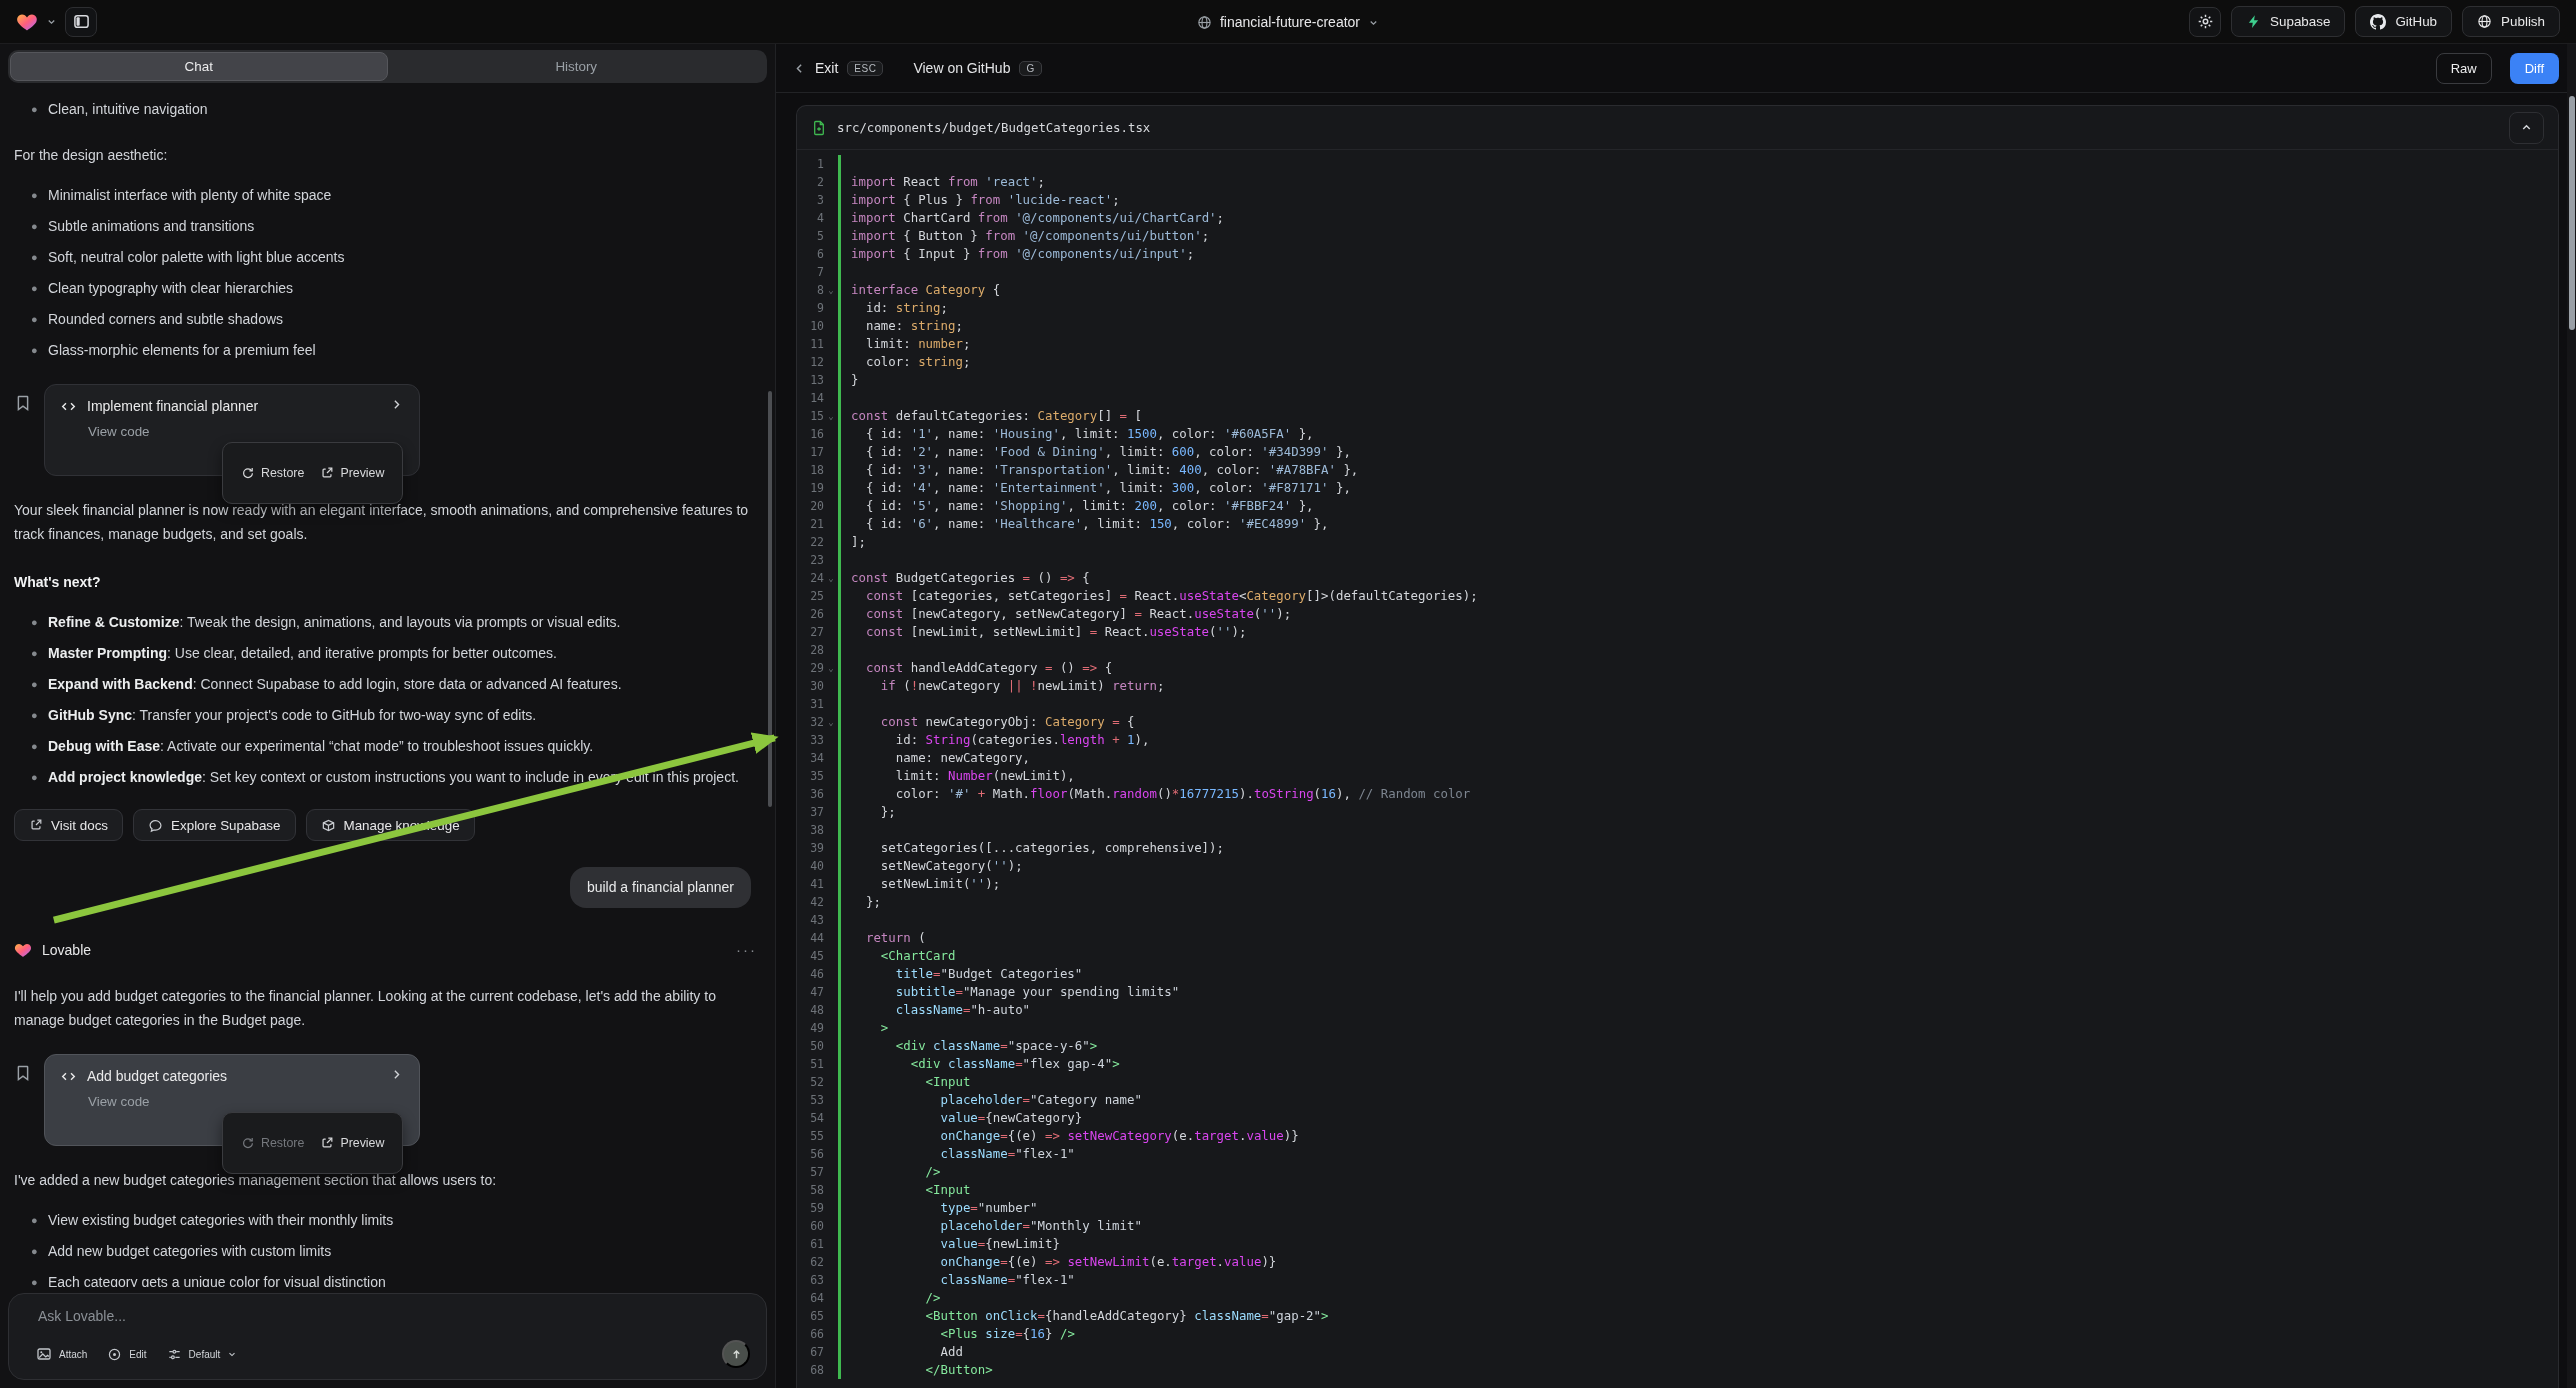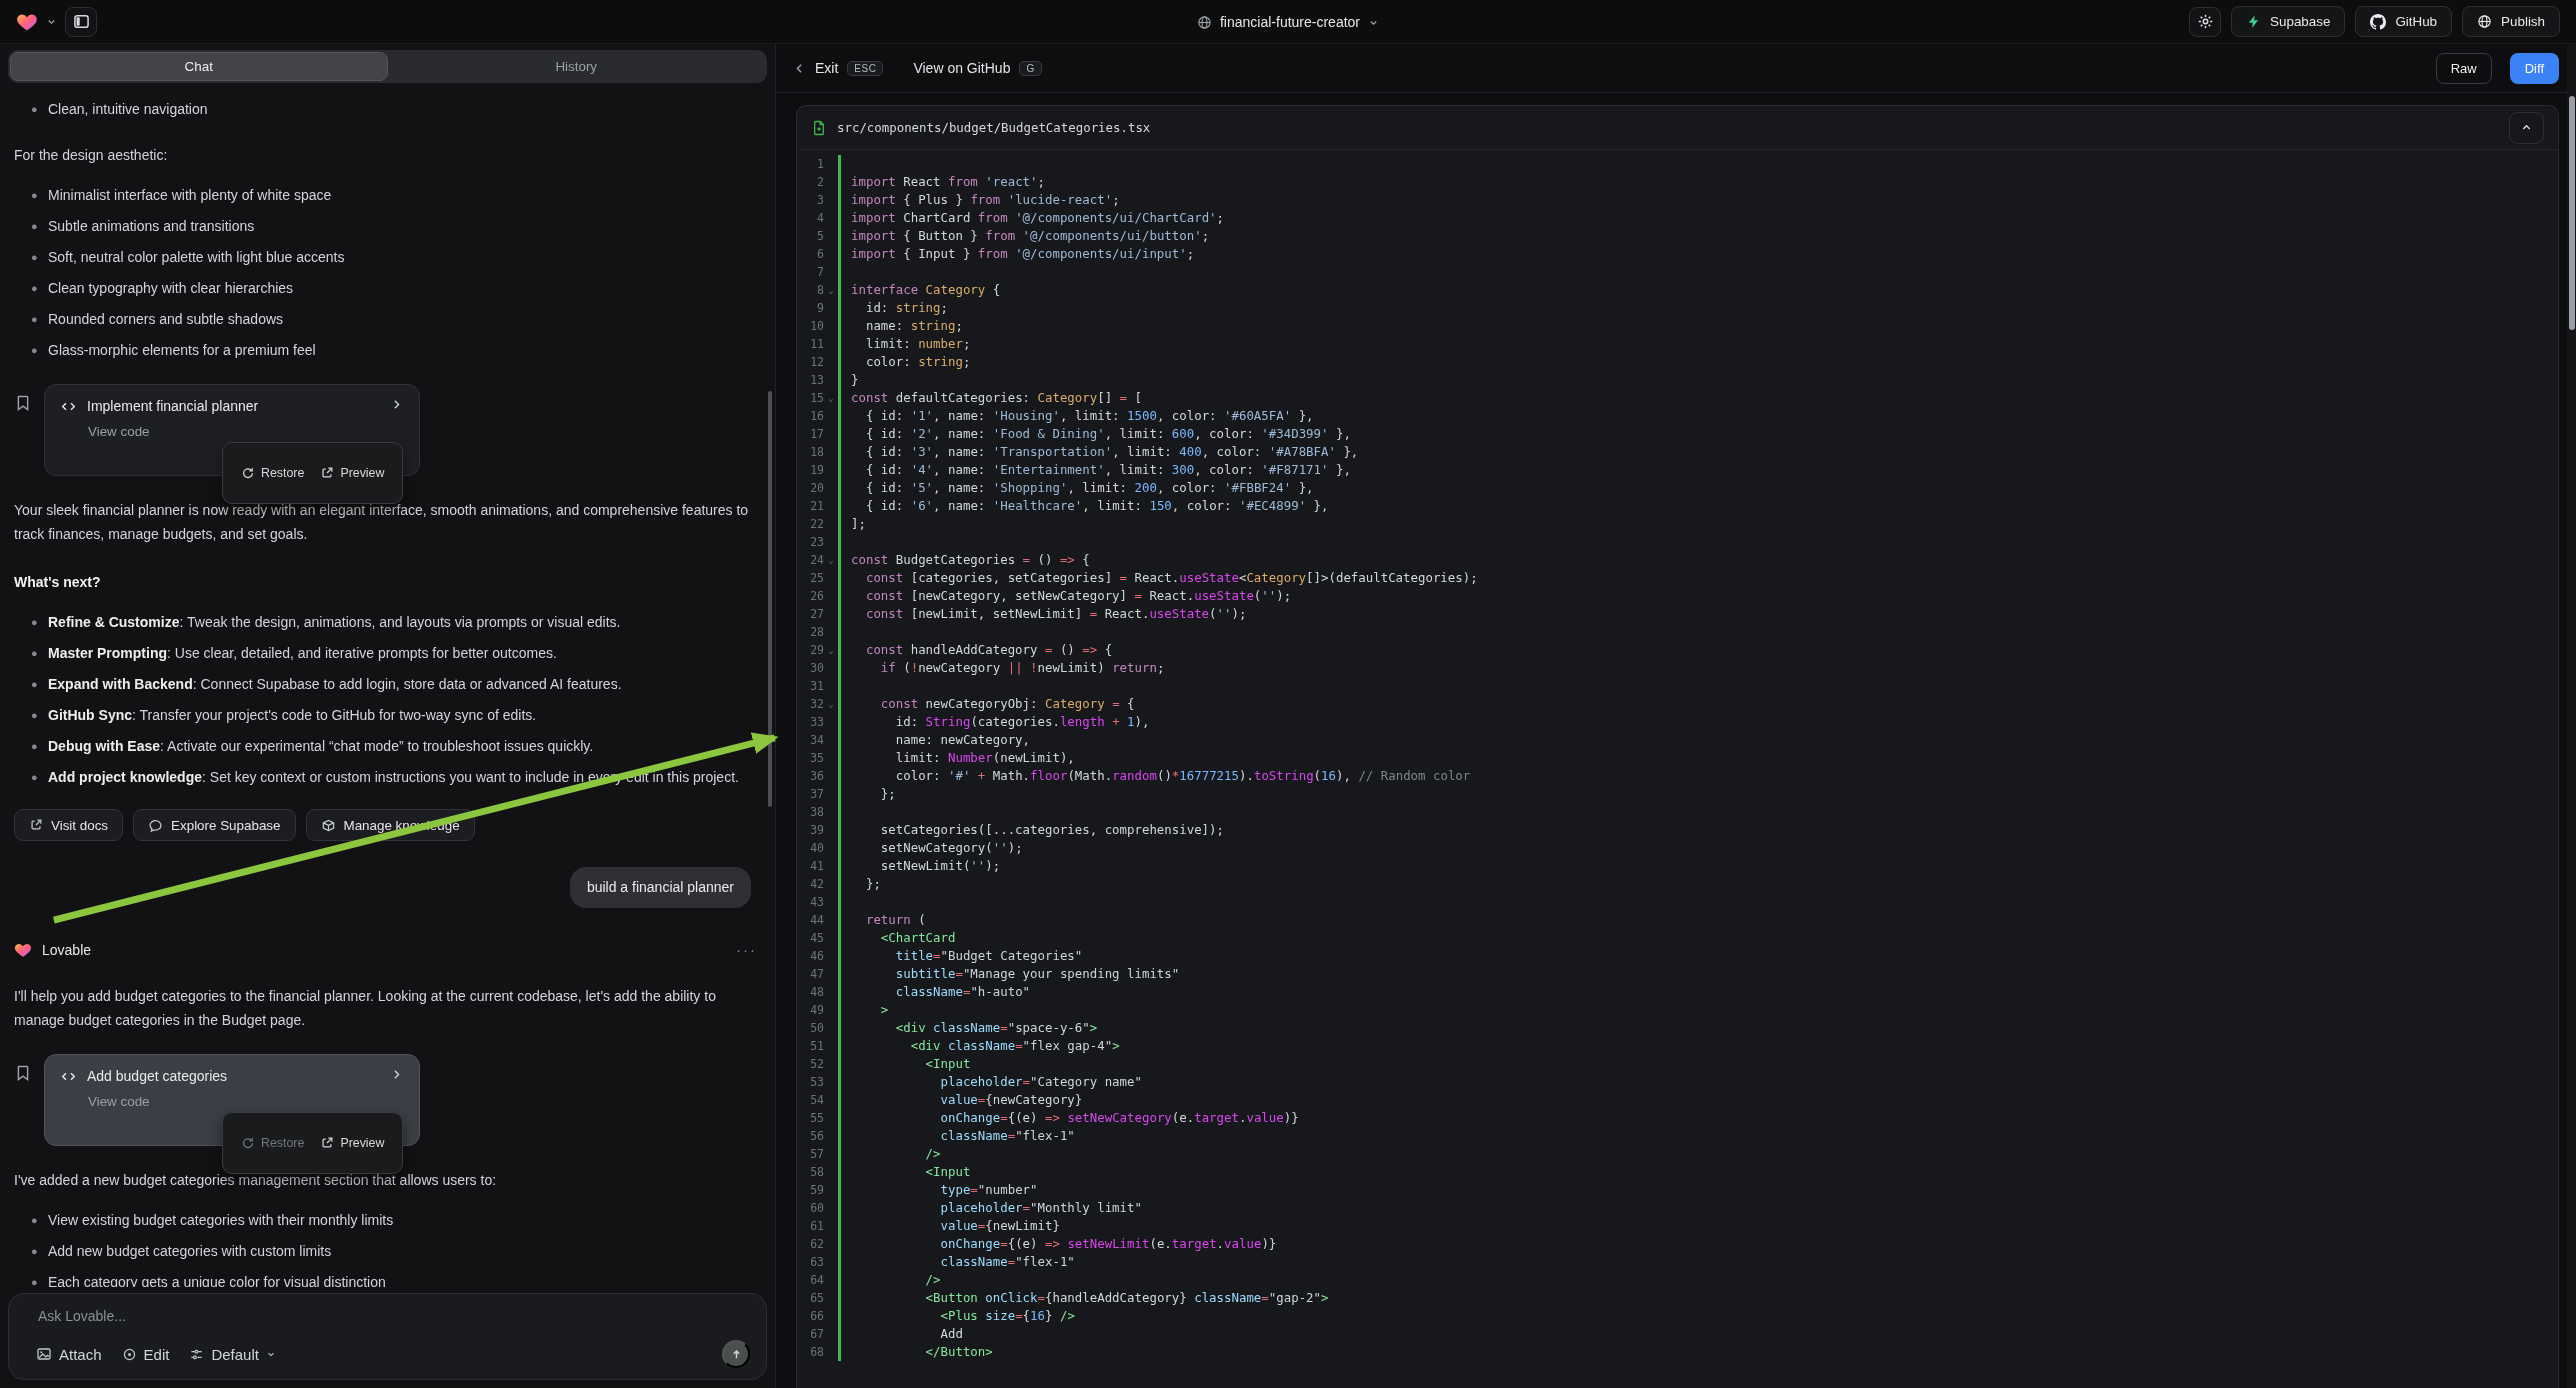--- a/index.html
+++ b/index.html
@@ -60,21 +60,21 @@
 
   .ahead{margin-top:30px;display:flex;align-items:center;gap:10px;font-size:14px;color:#e8e8e9;}
   .ahead .dots{margin-left:auto;color:#85898e;letter-spacing:2px;padding-right:4px;font-size:15px;}
 
   .chat-thumb{position:absolute;right:3px;top:347px;width:4px;height:416px;background:#4c4e52;border-radius:2px;}
 
   
   .composer{margin:6px 8px 8px;height:87px;flex:none;background:#1a1b1e;border:1px solid #2e2f33;border-radius:16px;
             padding:14px 16px 11px;display:flex;flex-direction:column;justify-content:space-between;}
   .ph{color:#8b9096;font-size:14px;padding-left:13px;}
-  .crow{display:flex;align-items:center;gap:20px;padding-left:11px;color:#d3d6da;font-size:15px;}
+  .crow{display:flex;align-items:center;gap:20px;padding-left:11px;color:#d3d6da;font-size:10px;}
   .cbtn{display:flex;align-items:center;gap:7px;}
   .cbtn .ic{color:#c3c7cc;}
   .send{margin-left:auto;width:28px;height:28px;border-radius:50%;background:#4a4f4b;display:flex;align-items:center;justify-content:center;color:#d4d8d4;}
 
   
   .code-topbar{height:49px;flex:none;display:flex;align-items:center;padding:0 17px;border-bottom:1px solid #222326;gap:10px;}
   .exit-group{display:flex;align-items:center;gap:9px;color:#e8e8ea;font-size:14px;}
   .kbd{border:1px solid #3a3b3f;border-radius:5px;padding:1px 6px;font-size:10px;color:#b7bbc1;background:#1a1b1d;letter-spacing:0.5px;}
   .vgh{margin-left:20px;display:flex;align-items:center;gap:9px;color:#e3e4e6;font-size:14px;}
   .tb-spacer{flex:1;}
@@ -497,20 +497,21 @@
             <div class="cl"><span class="ln">4</span><span class="fold"></span><span class="gb"></span><span class="ct"><span class="t-k">import</span><span class="t-w"> ChartCard </span><span class="t-k">from</span><span class="t-s"> '@/components/ui/ChartCard'</span><span class="t-w">;</span></span></div>
             <div class="cl"><span class="ln">5</span><span class="fold"></span><span class="gb"></span><span class="ct"><span class="t-k">import</span><span class="t-w"> { Button } </span><span class="t-k">from</span><span class="t-s"> '@/components/ui/button'</span><span class="t-w">;</span></span></div>
             <div class="cl"><span class="ln">6</span><span class="fold"></span><span class="gb"></span><span class="ct"><span class="t-k">import</span><span class="t-w"> { Input } </span><span class="t-k">from</span><span class="t-s"> '@/components/ui/input'</span><span class="t-w">;</span></span></div>
             <div class="cl"><span class="ln">7</span><span class="fold"></span><span class="gb"></span><span class="ct"></span></div>
             <div class="cl"><span class="ln">8</span><span class="fold">⌄</span><span class="gb"></span><span class="ct"><span class="t-k">interface</span><span class="t-ty"> Category</span><span class="t-w"> {</span></span></div>
             <div class="cl"><span class="ln">9</span><span class="fold"></span><span class="gb"></span><span class="ct"><span class="t-w">  id: </span><span class="t-ty">string</span><span class="t-w">;</span></span></div>
             <div class="cl"><span class="ln">10</span><span class="fold"></span><span class="gb"></span><span class="ct"><span class="t-w">  name: </span><span class="t-ty">string</span><span class="t-w">;</span></span></div>
             <div class="cl"><span class="ln">11</span><span class="fold"></span><span class="gb"></span><span class="ct"><span class="t-w">  limit: </span><span class="t-ty">number</span><span class="t-w">;</span></span></div>
             <div class="cl"><span class="ln">12</span><span class="fold"></span><span class="gb"></span><span class="ct"><span class="t-w">  color: </span><span class="t-ty">string</span><span class="t-w">;</span></span></div>
             <div class="cl"><span class="ln">13</span><span class="fold"></span><span class="gb"></span><span class="ct"><span class="t-w">}</span></span></div>
+            <div class="cl"><span class="ln">14</span><span class="fold"></span><span class="gb"></span><span class="ct"></span></div>
             <div class="cl"><span class="ln">15</span><span class="fold">⌄</span><span class="gb"></span><span class="ct"><span class="t-k">const</span><span class="t-w"> defaultCategories: </span><span class="t-ty">Category</span><span class="t-w">[] </span><span class="t-op">=</span><span class="t-w"> [</span></span></div>
             <div class="cl"><span class="ln">16</span><span class="fold"></span><span class="gb"></span><span class="ct"><span class="t-w">  { id: </span><span class="t-s">'1'</span><span class="t-w">, name: </span><span class="t-s">'Housing'</span><span class="t-w">, limit: </span><span class="t-n">1500</span><span class="t-w">, color: </span><span class="t-s">'#60A5FA'</span><span class="t-w"> },</span></span></div>
             <div class="cl"><span class="ln">17</span><span class="fold"></span><span class="gb"></span><span class="ct"><span class="t-w">  { id: </span><span class="t-s">'2'</span><span class="t-w">, name: </span><span class="t-s">'Food &amp; Dining'</span><span class="t-w">, limit: </span><span class="t-n">600</span><span class="t-w">, color: </span><span class="t-s">'#34D399'</span><span class="t-w"> },</span></span></div>
             <div class="cl"><span class="ln">18</span><span class="fold"></span><span class="gb"></span><span class="ct"><span class="t-w">  { id: </span><span class="t-s">'3'</span><span class="t-w">, name: </span><span class="t-s">'Transportation'</span><span class="t-w">, limit: </span><span class="t-n">400</span><span class="t-w">, color: </span><span class="t-s">'#A78BFA'</span><span class="t-w"> },</span></span></div>
             <div class="cl"><span class="ln">19</span><span class="fold"></span><span class="gb"></span><span class="ct"><span class="t-w">  { id: </span><span class="t-s">'4'</span><span class="t-w">, name: </span><span class="t-s">'Entertainment'</span><span class="t-w">, limit: </span><span class="t-n">300</span><span class="t-w">, color: </span><span class="t-s">'#F87171'</span><span class="t-w"> },</span></span></div>
             <div class="cl"><span class="ln">20</span><span class="fold"></span><span class="gb"></span><span class="ct"><span class="t-w">  { id: </span><span class="t-s">'5'</span><span class="t-w">, name: </span><span class="t-s">'Shopping'</span><span class="t-w">, limit: </span><span class="t-n">200</span><span class="t-w">, color: </span><span class="t-s">'#FBBF24'</span><span class="t-w"> },</span></span></div>
             <div class="cl"><span class="ln">21</span><span class="fold"></span><span class="gb"></span><span class="ct"><span class="t-w">  { id: </span><span class="t-s">'6'</span><span class="t-w">, name: </span><span class="t-s">'Healthcare'</span><span class="t-w">, limit: </span><span class="t-n">150</span><span class="t-w">, color: </span><span class="t-s">'#EC4899'</span><span class="t-w"> },</span></span></div>
             <div class="cl"><span class="ln">22</span><span class="fold"></span><span class="gb"></span><span class="ct"><span class="t-w">];</span></span></div>
             <div class="cl"><span class="ln">23</span><span class="fold"></span><span class="gb"></span><span class="ct"></span></div>
             <div class="cl"><span class="ln">24</span><span class="fold">⌄</span><span class="gb"></span><span class="ct"><span class="t-k">const</span><span class="t-w"> BudgetCategories </span><span class="t-op">=</span><span class="t-w"> () </span><span class="t-op">=&gt;</span><span class="t-w"> {</span></span></div>

